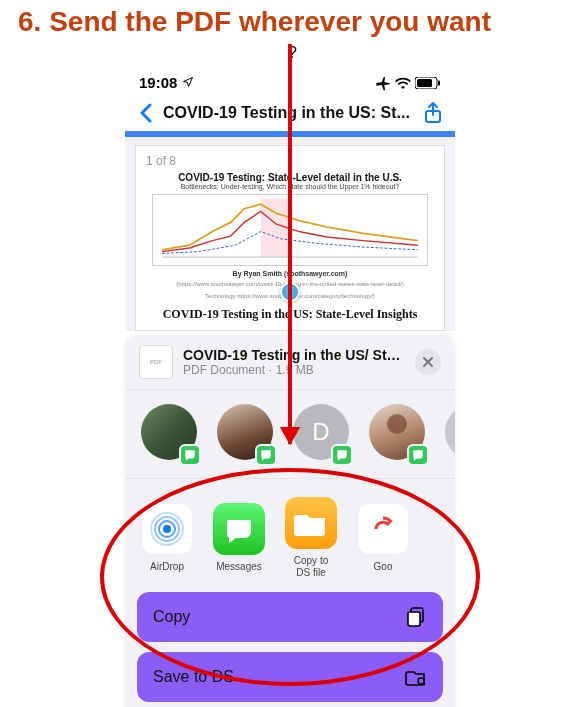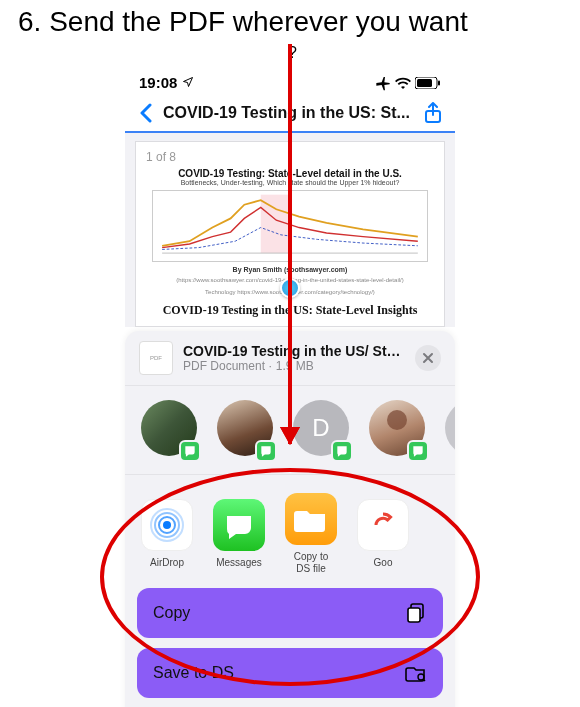--- a/index.html
+++ b/index.html
@@ -5,22 +5,22 @@
   * { box-sizing: border-box; margin: 0; padding: 0; }
   body {
     font-family: -apple-system, "Helvetica Neue", Arial, sans-serif;
     background: #fff;
     width: 580px;
     height: 707px;
     position: relative;
     overflow: hidden;
   }
   .instruction {
-    color: #000000;
-    font-weight: 400;
+    color: #c2410c;
+    font-weight: 700;
     font-size: 28px;
     padding: 6px 10px 14px 18px;
   }
   .phone {
     width: 330px;
     margin: 16px auto;
     background: #fff;
     position: relative;
   }
   
@@ -32,21 +32,21 @@
     font-size: 15px;
     font-weight: 600;
   }
   .statusbar .right { display:flex; gap:4px; align-items:center; }
   .sb-icon { display:inline-flex; }
   
   .navbar {
     display:flex;
     align-items:center;
     padding: 6px 10px;
-    border-bottom: 2px solid #3b82f6;
+    border-bottom: 6px solid #3b82f6;
     gap: 6px;
   }
   .back { width:22px; height:22px; display:inline-flex; align-items:center; justify-content:center; }
   .navtitle {
     flex:1;
     font-weight:600;
     font-size:16px;
     color:#111;
     white-space:nowrap;
     overflow:hidden;

